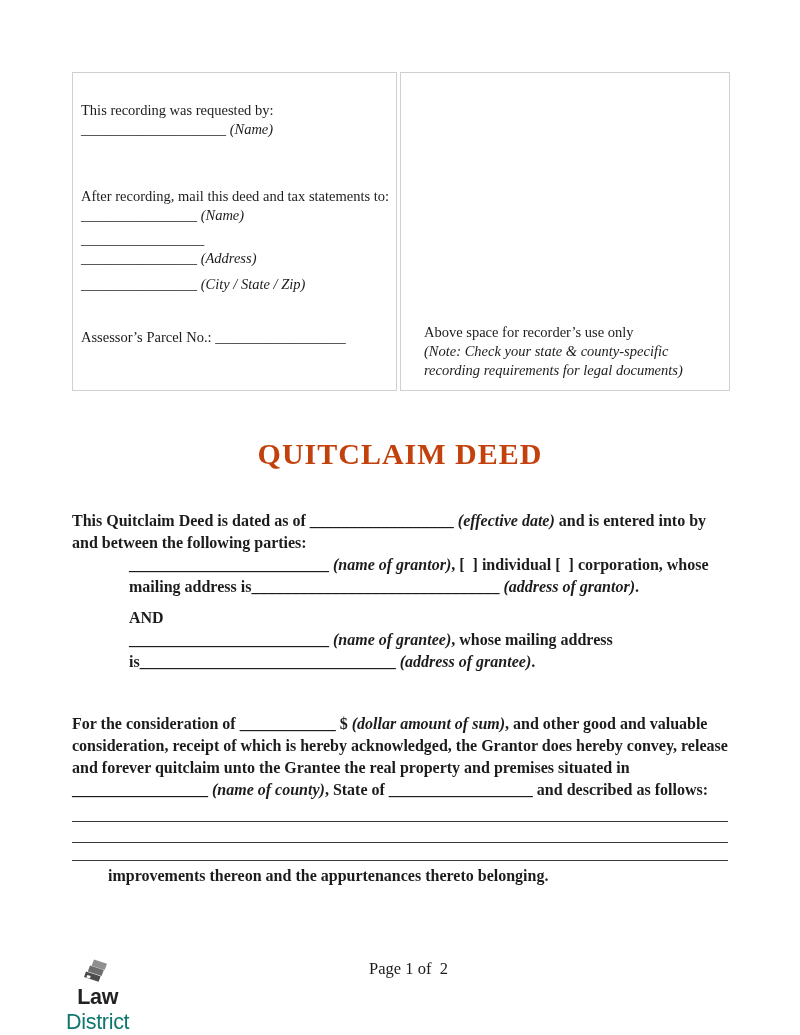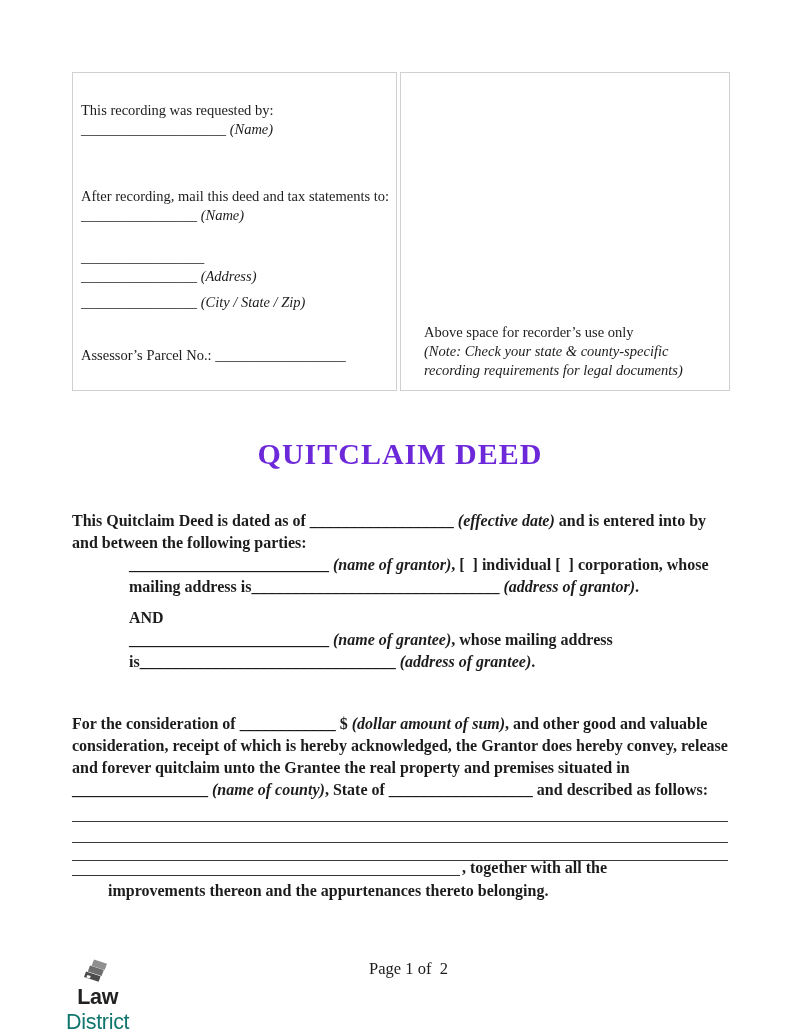--- a/index.html
+++ b/index.html
@@ -20,30 +20,30 @@
     font-size:14.5px; line-height:1.28;
   }
   .box-right { width:330px; position:relative; font-size:14.5px; line-height:1.3; }
   .box-right .content { position:absolute; left:23px; right:4px; bottom:10px; }
 
   .rich { white-space:pre-wrap; }
   .pre { white-space:pre; }
   .it { font-style:italic; }
 
   .mail-label   { margin-top:49px; }
-  .blankline    { margin-top:24px; }
+  .blankline    { margin-top:6px; }
   .cityline     { margin-top:8px; }
   .parcelline   { margin-top:34px; }
   .note-line    { font-style:italic; }
 
   
   .doc-title {
     position:absolute; top:437px; left:0; width:800px;
     text-align:center; font-size:30px; font-weight:bold; letter-spacing:1px;
-    color:#6d28d9;
+    color:#c2410c;
   }
 
   
   .doc-body { position:absolute; top:510px; left:72px; width:656px; font-size:16px; line-height:22px;font-weight:bold; }
   .indent { margin-left:57px; }
   .grantor-p   { }
   .and-grantee { margin-top:9px; }
   .consider-p  { margin-top:40px; }
 
   
@@ -106,24 +106,20 @@
       <div>AND</div>
       <div class="rich"><span>_________________________ </span><span class="it">(name of grantee)</span><span>, whose mailing address is________________________________ </span><span class="it">(address of grantee)</span><span>.</span></div>
     </div>
 
     <div class="rich consider-p"><span>For the consideration of ____________ $ </span><span class="it">(dollar amount of sum)</span><span>, and other good and valuable consideration, receipt of which is hereby acknowledged, the Grantor does hereby convey, release and forever quitclaim unto the Grantee the real property and premises situated in _________________ </span><span class="it">(name of county)</span><span>, State of __________________ and described as follows:</span></div>
 
     <div class="desc">
       <div class="rule rule1"></div>
       <div class="rule rule2"></div>
       <div class="rule rule3"></div>
-      <div class="line4">
-        <span class="blank4"></span>
-        <span class="txt">, together with all the</span>
-      </div>
       <div class="improvements">improvements thereon and the appurtenances thereto belonging.</div>
     </div>
   </div>
 
   <div class="footer-logo">
     <svg class="logo-icon" viewBox="0 0 28 28" aria-hidden="true">
       <path d="M12 2.5 L25 6.8 L22.6 13 L9.6 8.7 Z" fill="#8f8f8f"></path>
       <path d="M8 8.5 L21.8 13 L19.6 19 L5.8 14.4 Z" fill="#6d6d6d"></path>
       <path d="M4 14.5 L18.6 19.2 L16.6 24.8 L2 20 Z" fill="#4b4b4b"></path>
       <rect x="4.8" y="18.4" width="3.6" height="2.6" fill="#ffffff" transform="rotate(18 6.6 19.7)"></rect>

